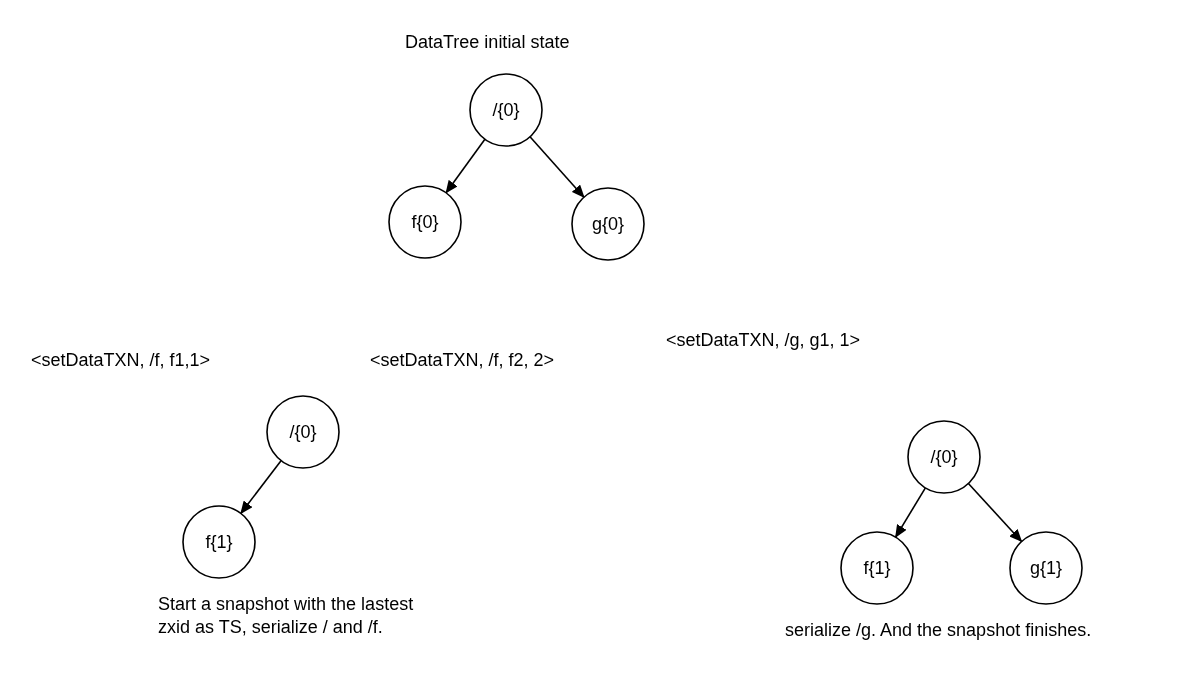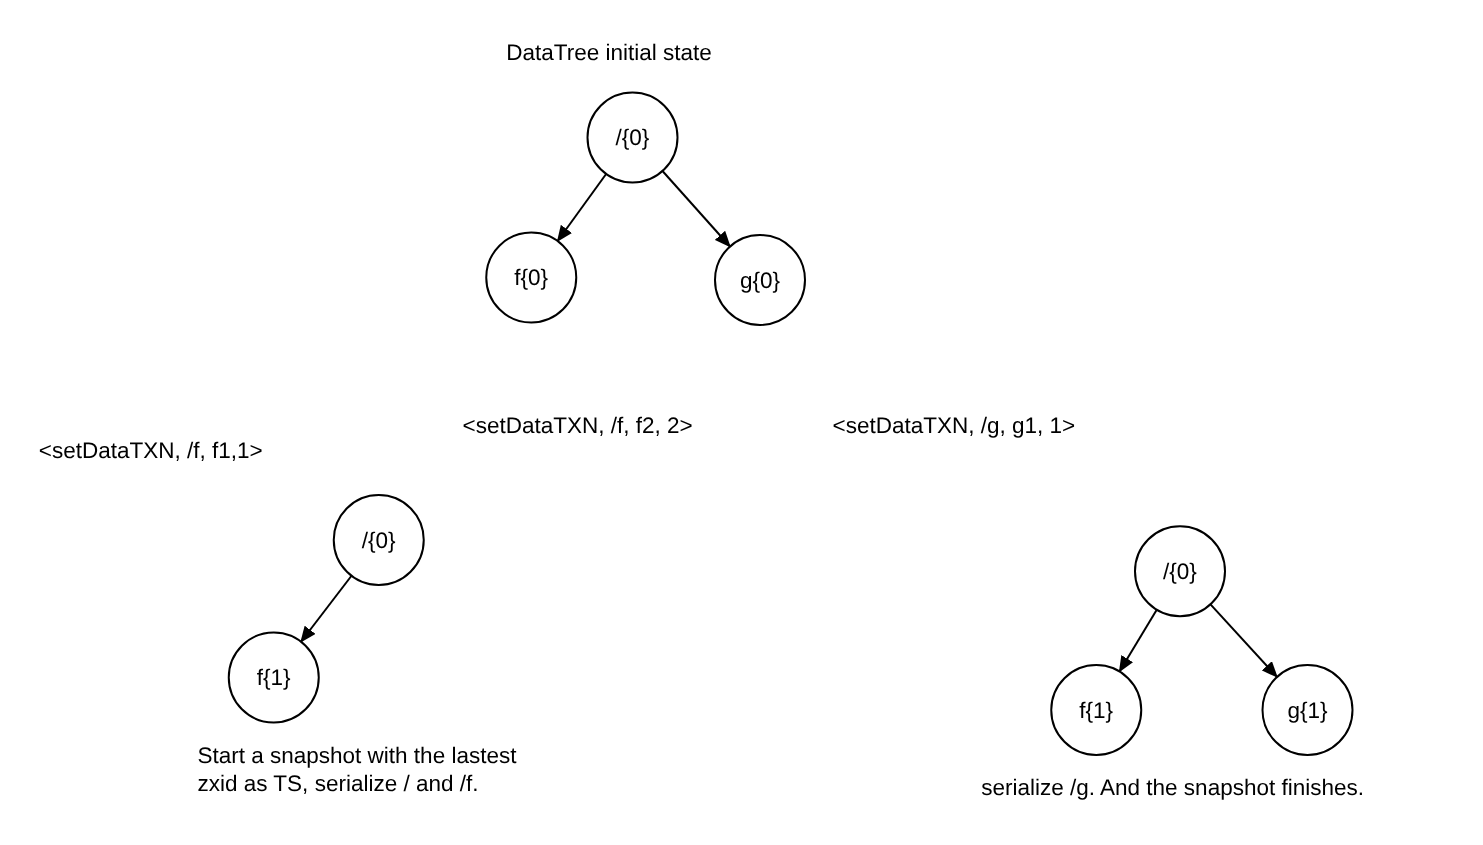--- a/index.html
+++ b/index.html
@@ -45,21 +45,21 @@
 </style>
 </head>
 <body>
 
 <div class="canvas">
 
   <div class="txt" style="left:405px; top:31px;">DataTree initial state</div>
 
   <div class="txt" style="left:31px; top:349px;">&lt;setDataTXN, /f, f1,1&gt;</div>
 
-  <div class="txt" style="left:370px; top:329px;">&lt;setDataTXN, /f, f2, 2&gt;</div>
+  <div class="txt" style="left:370px; top:349px;">&lt;setDataTXN, /f, f2, 2&gt;</div>
 
   <div class="txt" style="left:666px; top:329px;">&lt;setDataTXN, /g, g1, 1&gt;</div>
 
   <div class="txt" style="left:785px; top:619px;">serialize /g. And the snapshot finishes.</div>
 
   <div class="txt" style="left:158px; top:593px; white-space:normal; width:330px;">
     <div>Start a snapshot with the lastest</div>
     <div>zxid as TS, serialize / and /f.</div>
   </div>
 

